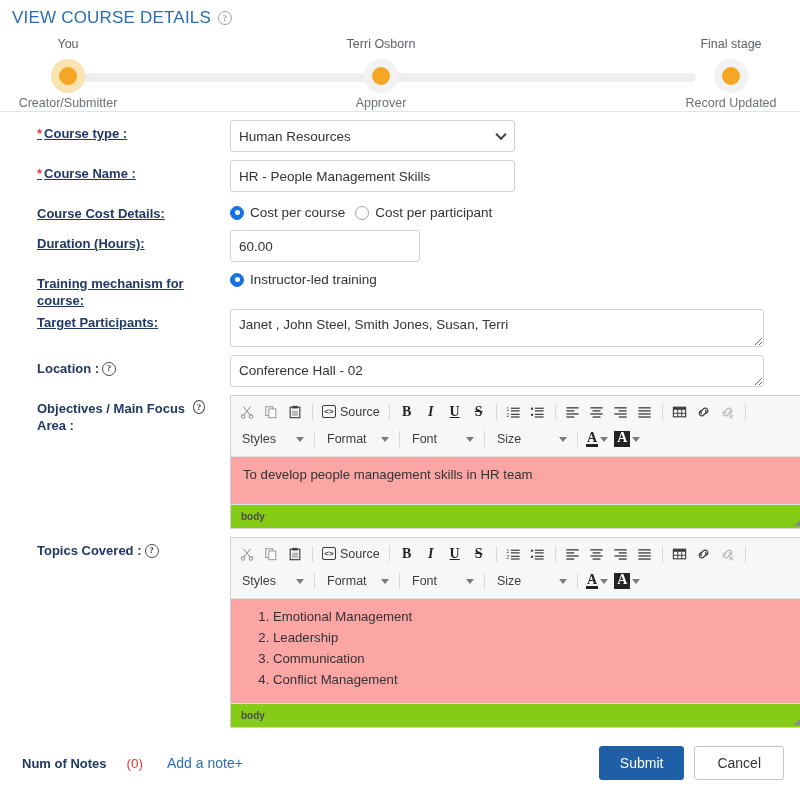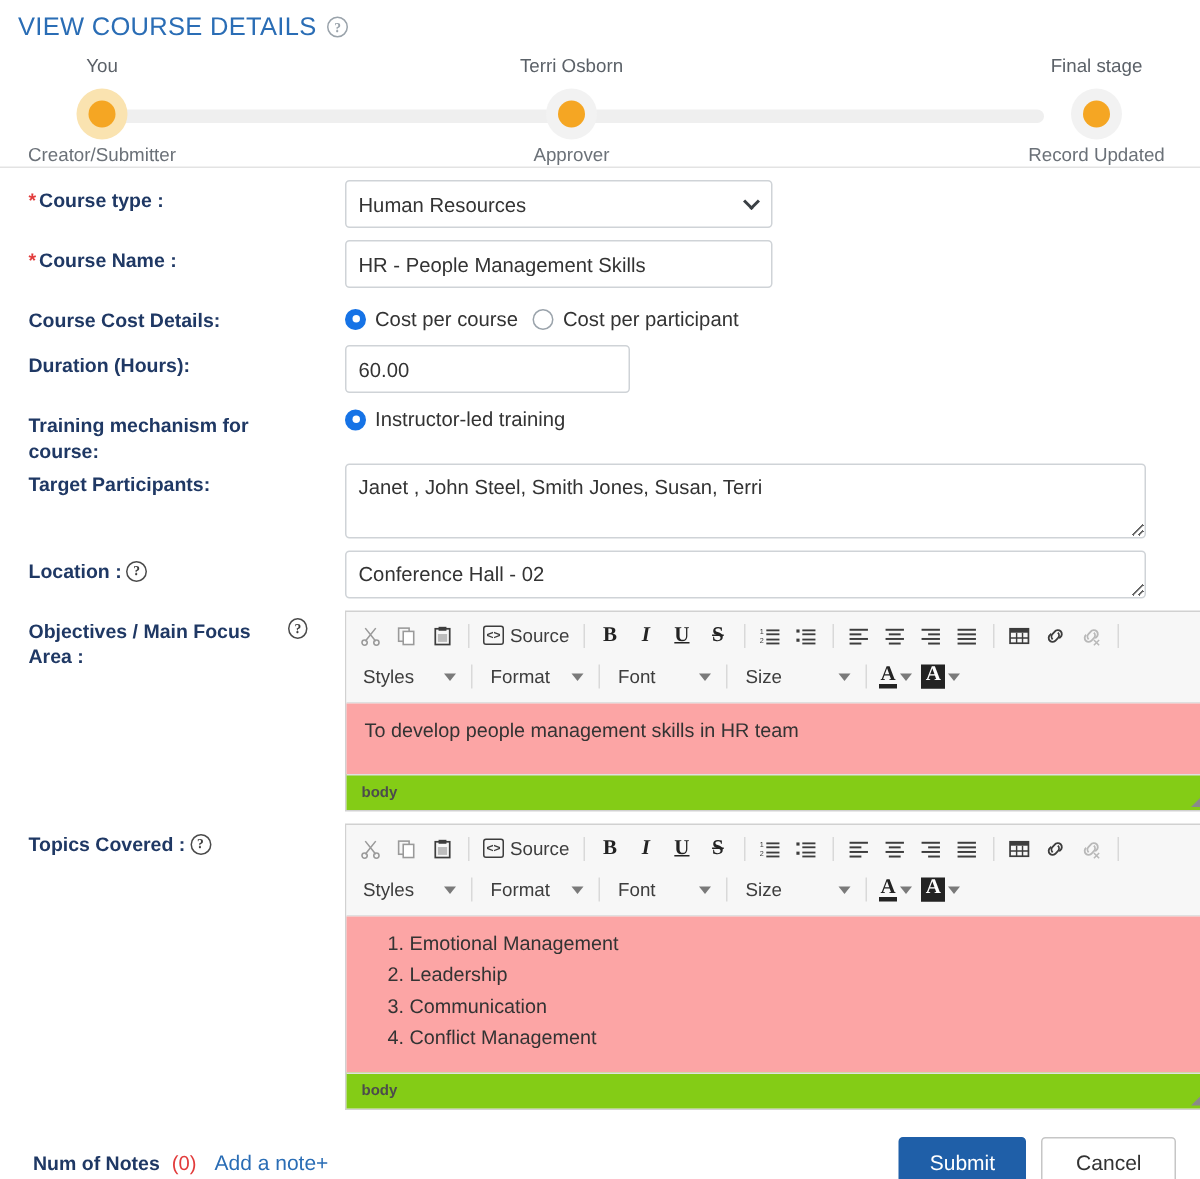--- a/index.html
+++ b/index.html
@@ -62,23 +62,24 @@
   }
   .step .role {
     font-size:12.5px; color:#6b7178; margin-top:3px;
   }
 
   
   .form { padding: 8px 0 0 0; }
   .row { display:flex; align-items:flex-start; margin-bottom: 8px; }
   .lbl {
     width: 205px; flex:0 0 205px;
-    padding-left: 19px; padding-top: 5px;
+    padding-left: 37px; padding-top: 5px;
     font-weight: bold; color:#1f3864; font-size:13px;
     line-height:17px;
+    text-decoration:underline;
   }
   .lbl .req { color:#e23b3b; font-weight:bold; margin-right:2px; }
   .lbl-inline { display:inline-flex; align-items:center; gap:3px; }
 
   .field { flex:1 1 auto;padding-left:25px; }
 
   input.txt, select.sel {
     font-family:"Liberation Sans", sans-serif;
     font-size:13.5px;
     color:#333;
@@ -119,21 +120,21 @@
   .rgap { width:10px; display:inline-block; }
 
   textarea.ta {
     font-family:"Liberation Sans", sans-serif;
     font-size:13.5px; color:#333;
     border:1px solid #cfd3d7; border-radius:3px;
     padding:7px 8px; background:#fff;
     resize: vertical;
     display:block;
   }
-  .ta-participants { width:534px; height:50px; }
+  .ta-participants { width:534px; height:38px; }
   .ta-location { width:534px; height:32px; }
 
   
   .cke { width:576px; border:1px solid #d1d1d1; background:#fff; }
   .cke-top { background:#f7f7f7; border-bottom:1px solid #e0e0e0; padding:2px 4px 3px; }
   .cke-rowbar { display:flex; align-items:center; height:27px; gap:0px; }
   .cke-rowbar.second { height:28px; }
   .tb-btn {
     width:24px; height:22px;
     display:inline-flex; align-items:center; justify-content:center;
@@ -189,21 +190,21 @@
     width:0; height:0;
     border-left:9px solid transparent; border-bottom:9px solid #8a8a8a;
   }
   .ck-obj .cke-body { height:47px; }
 
   
   .footer {
     display:flex; align-items:center;
     padding: 10px 16px 0 22px;
   }
-  .notes { display:flex; align-items:baseline; gap:8px; }
+  .notes { display:flex; align-items:baseline; gap:20px; }
   .notes-lbl { font-weight:bold; color:#1f3864; font-size:13px; }
   .notes-cnt { color:#e23b3b; font-size:13.5px; }
   .notes-link { color:#2a6db5; font-size:14px; text-decoration:none; margin-left:4px; }
   .spacer { flex:1 1 auto; }
   .btn {
     font-family:"Liberation Sans", sans-serif;
     font-size:14px; border-radius:3px; padding:8px 20px;
     cursor:pointer;
   }
   .btn-primary { background:#1f5fa8; color:#fff; border:1px solid #1f5fa8; }

